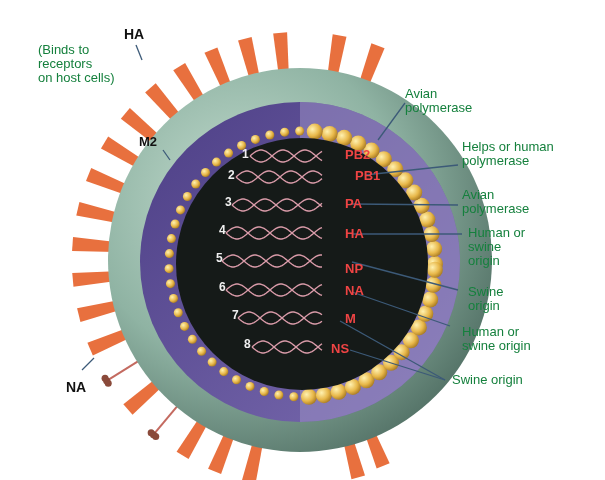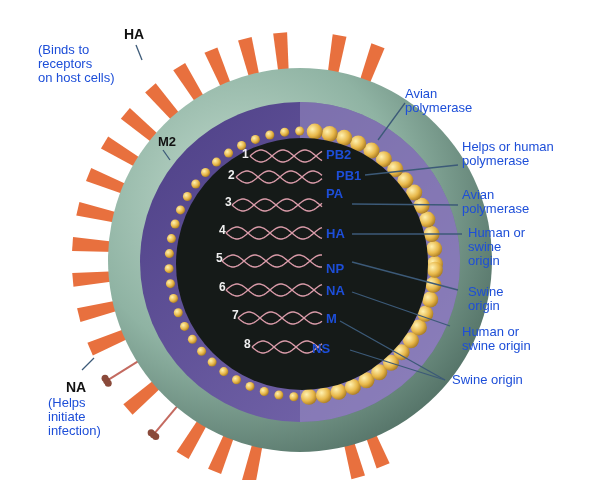--- a/index.html
+++ b/index.html
@@ -1,21 +1,21 @@
 <!DOCTYPE html>
 <html><head>
 <meta charset="utf-8">
 <style>
   html, body { margin: 0; padding: 0; background: #ffffff; }
   body { width: 605px; height: 480px; position: relative; overflow: hidden;
          font-family: "Liberation Sans", sans-serif; }
   #stage { position: absolute; left: 0; top: 0; width: 605px; height: 348px; }
-  .lbl { position: absolute; color: #1d4ed8; font-size: 13px; line-height: 14px; white-space: pre-line; }
+  .lbl { position: absolute; color: #15803d; font-size: 13px; line-height: 14px; white-space: pre-line; }
   .lbl.bold { font-weight: bold; color: #111; }
-  .seg { position: absolute; color: #1d4ed8; font-weight: bold; font-size: 13px; line-height: 14px; }
+  .seg { position: absolute; color: #ef4444; font-weight: bold; font-size: 13px; line-height: 14px; margin-left: 19px; }
   .num { position: absolute; color: #f0f0f0; font-weight: bold; font-size: 12px; line-height: 12px; }
 </style>
 </head>
 <body>
 
 <div id="stage">
   <svg width="605" height="480" viewBox="0 0 605 480" xmlns="http://www.w3.org/2000/svg" style="position:absolute;left:0;top:0">
     <defs>
       <radialGradient id="envGrad" cx="0.35" cy="0.35" r="0.75">
         <stop offset="0" stop-color="#c3dccf"></stop>
@@ -172,38 +172,35 @@
       <line x1="352" y1="292" x2="450" y2="326"></line>
       <line x1="340" y1="321" x2="445" y2="380"></line>
       <line x1="350" y1="350" x2="445" y2="380"></line>
     </g>
   </svg>
 
   <div class="lbl bold" style="left:124px;top:27px;font-size:14px">HA</div>
   <div class="lbl" style="left:38px;top:43px">(Binds to
 receptors
 on host cells)</div>
-  <div class="lbl bold" style="left:158px;top:135px">M2</div>
+  <div class="lbl bold" style="left:139px;top:135px">M2</div>
   <div class="lbl bold" style="left:66px;top:380px;font-size:14px">NA</div>
-  <div class="lbl" style="left:48px;top:396px">(Helps
-initiate
-infection)</div>
 
   <div class="num" style="left:242px;top:148px">1</div>
   <div class="num" style="left:228px;top:169px">2</div>
   <div class="num" style="left:225px;top:196px">3</div>
   <div class="num" style="left:219px;top:224px">4</div>
   <div class="num" style="left:216px;top:252px">5</div>
   <div class="num" style="left:219px;top:281px">6</div>
   <div class="num" style="left:232px;top:309px">7</div>
   <div class="num" style="left:244px;top:338px">8</div>
 
   <div class="seg" style="left:326px;top:148px">PB2</div>
   <div class="seg" style="left:336px;top:169px">PB1</div>
-  <div class="seg" style="left:326px;top:187px">PA</div>
+  <div class="seg" style="left:326px;top:197px">PA</div>
   <div class="seg" style="left:326px;top:227px">HA</div>
   <div class="seg" style="left:326px;top:262px">NP</div>
   <div class="seg" style="left:326px;top:284px">NA</div>
   <div class="seg" style="left:326px;top:312px">M</div>
   <div class="seg" style="left:312px;top:342px">NS</div>
 
   <div class="lbl" style="left:405px;top:87px">Avian
 polymerase</div>
   <div class="lbl" style="left:462px;top:140px">Helps or human
 polymerase</div>

